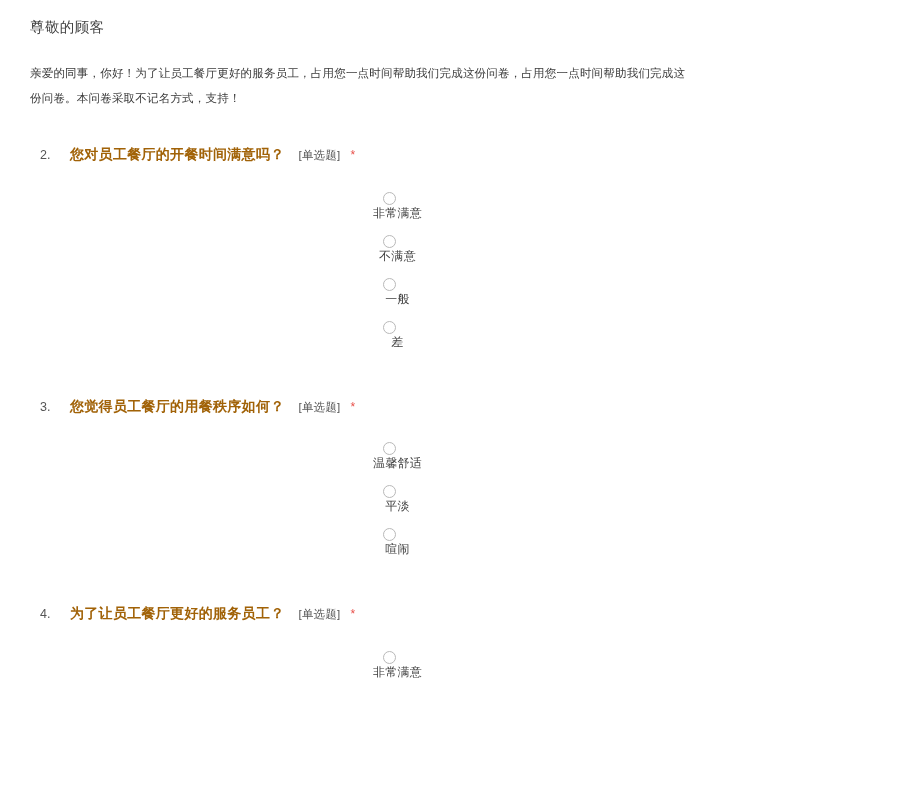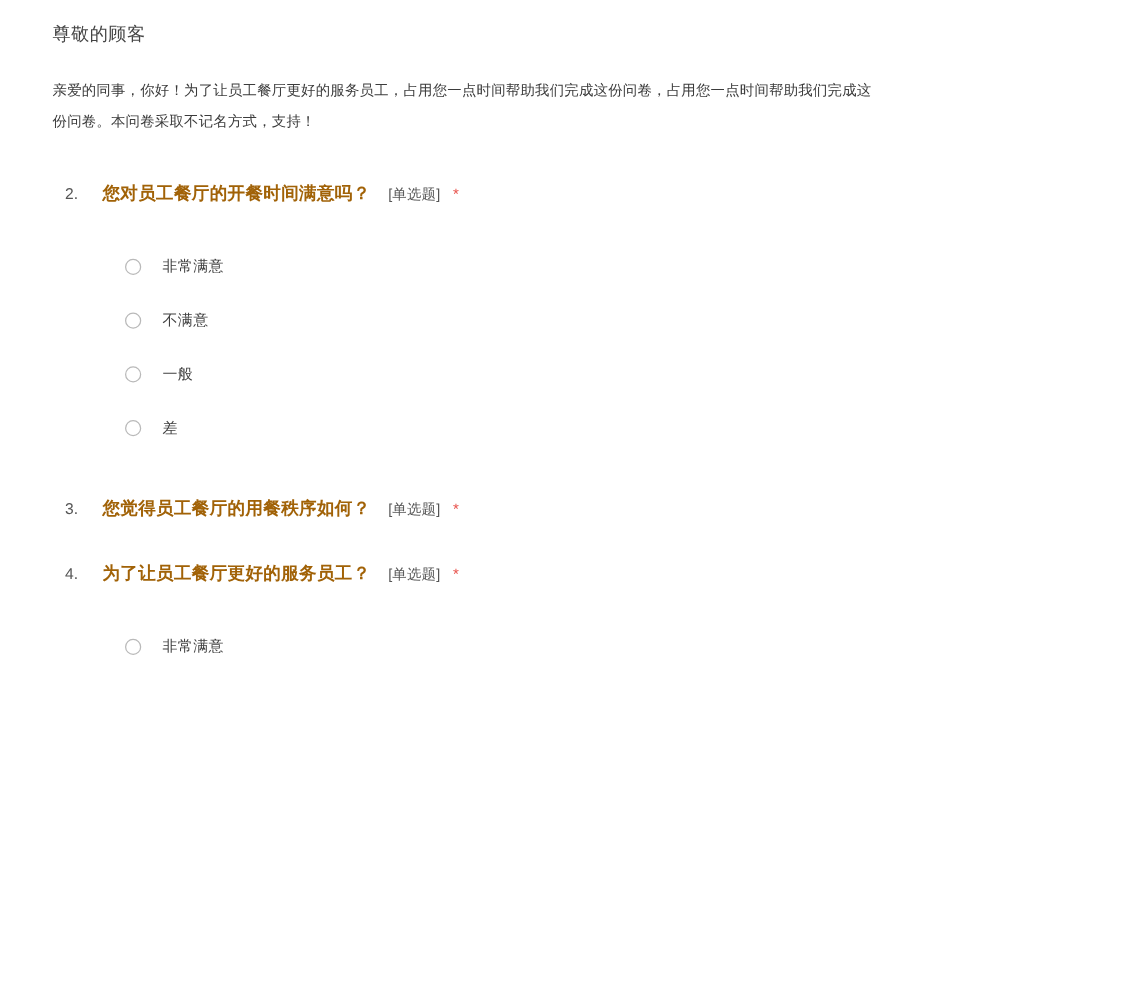--- a/index.html
+++ b/index.html
@@ -13,21 +13,20 @@
     font-family: "Liberation Sans", sans-serif;
     color: #333333;
     overflow: hidden;
   }
   .page {
     position: relative;
     width: 720px;
     height: 800px;
     box-sizing: border-box;
     padding: 18px 30px 0 30px;
-    margin-left: 12px;
   }
   .survey-title {
     font-size: 14.5px;
     color: #444444;
     letter-spacing: 0.4px;
     margin: 0 0 24px 0;
     font-weight: normal;
   }
   .intro {
     font-size: 11.5px;
@@ -72,20 +71,21 @@
     margin-left: 10px;
   }
   .options {
     padding-left: 58px;
     margin-top: 28px;
   }
   .option-row {
     display: flex;
     align-items: center;
     height: 43px;
+    flex-direction: column;
   }
   .radio {
     width: 13px;
     height: 13px;
     border: 1px solid #b9b9b9;
     border-radius: 50%;
     background: #ffffff;
     flex: 0 0 13px;
     box-sizing: border-box;
   }
@@ -133,20 +133,34 @@
     </div>
   </div>
 
   <div class="question-block block-gap-1">
     <div class="q-header">
       <span class="q-number">3.</span>
       <span class="q-title">您觉得员工餐厅的用餐秩序如何？</span>
       <span class="q-type">[单选题]</span>
       <span class="q-required">*</span>
     </div>
+    <div class="options">
+      <div class="option-row">
+        <span class="radio"></span>
+        <span class="option-label">温馨舒适</span>
+      </div>
+      <div class="option-row">
+        <span class="radio"></span>
+        <span class="option-label">平淡</span>
+      </div>
+      <div class="option-row">
+        <span class="radio"></span>
+        <span class="option-label">喧闹</span>
+      </div>
+    </div>
   </div>
 
   <div class="question-block">
     <div class="q-header">
       <span class="q-number">4.</span>
       <span class="q-title">为了让员工餐厅更好的服务员工？</span>
       <span class="q-type">[单选题]</span>
       <span class="q-required">*</span>
     </div>
     <div class="options">

